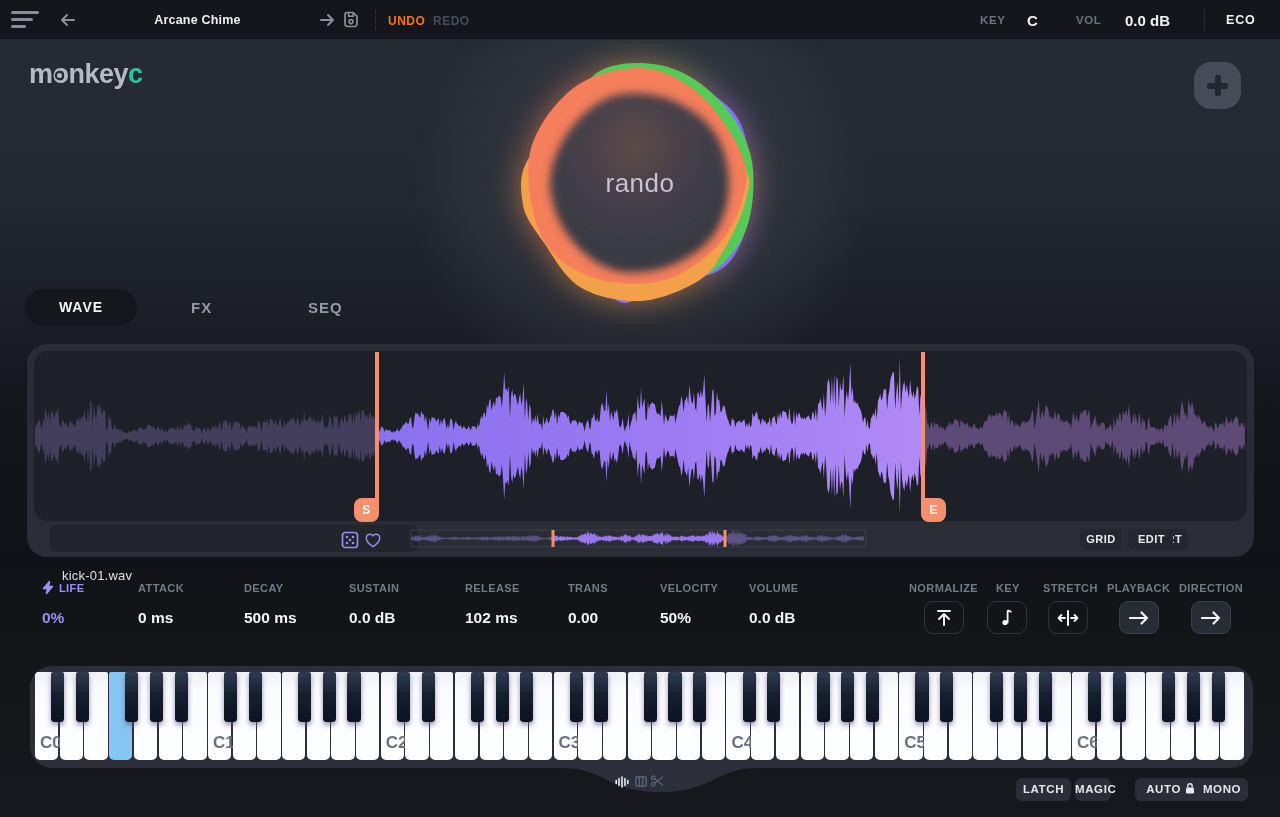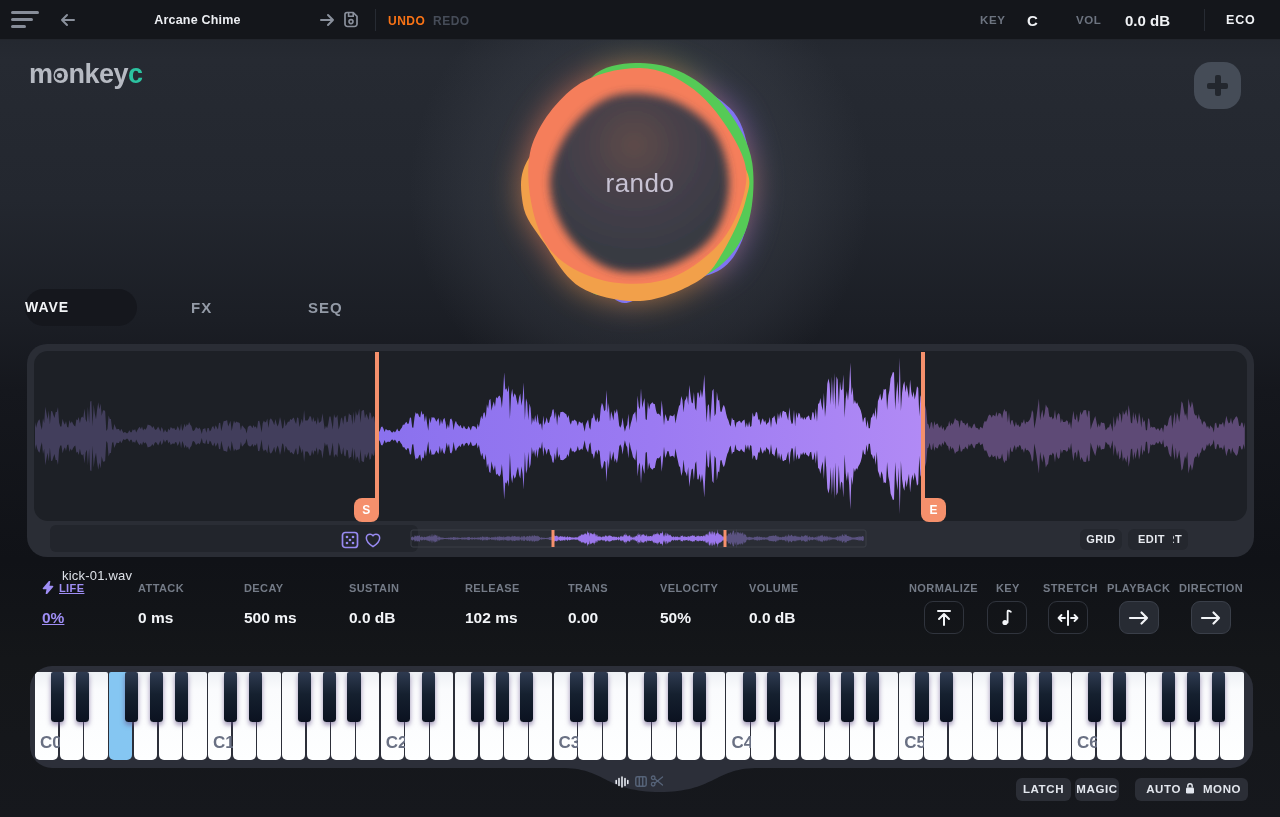--- a/index.html
+++ b/index.html
@@ -15,35 +15,35 @@
 .vdiv{position:absolute;width:1px;background:#272b33;}
 
 #logo{position:absolute;left:29px;top:59px;font-size:27px;font-weight:700;color:#b6bac2;letter-spacing:-0.5px;}
 #logo .c{color:#2cc2a0;}
 #logodot{position:absolute;width:5px;height:5px;border-radius:50%;background:#b6bac2;left:57.4px;top:73px;box-shadow:0 0 0 2.2px #262a31;}
 
 #plus{position:absolute;left:1194px;top:62px;width:47px;height:47px;border-radius:17px;background:#454c57;}
 #plus .h{position:absolute;left:13px;top:20.5px;width:21px;height:6px;border-radius:2px;background:#23272e;}
 #plus .v{position:absolute;left:20.5px;top:13px;width:6px;height:21px;border-radius:2px;background:#23272e;}
 
-#tabwave{position:absolute;left:25px;top:289px;width:112px;height:37px;border-radius:19px;background:#15171d;color:#f2f4f7;font-size:14px;font-weight:700;letter-spacing:1px;text-align:left;line-height:37px;}
+#tabwave{position:absolute;left:25px;top:289px;width:112px;height:37px;border-radius:19px;background:#15171d;color:#f2f4f7;font-size:14px;font-weight:700;letter-spacing:1px;text-align:center;line-height:37px;}
 .tab{position:absolute;top:299px;color:#939aa6;font-size:15px;font-weight:700;letter-spacing:1px;}
 
 #wpanel{position:absolute;left:27px;top:344px;width:1227px;height:213px;border-radius:20px;background:#2a2d35;}
 #wavebg{position:absolute;left:7px;top:7px;width:1213px;height:170px;border-radius:14px;background:#1d2026;}
 #wfooter-inset{position:absolute;left:23px;top:181px;width:368px;height:27px;border-radius:6px;background:#22252c;}
 #fname{position:absolute;left:35px;top:188px;font-size:13px;color:#dde1e8;letter-spacing:.2px;margin-top:36px;}
 .fbtn{position:absolute;top:185px;height:21px;border-radius:6px;background:#24272e;color:#e8ebf0;font-size:11px;font-weight:700;letter-spacing:.5px;text-align:center;line-height:21px;}
 
 .mline{position:absolute;top:8px;width:3.6px;height:146px;background:#f5906c;}
 .mlab{position:absolute;top:154px;width:25px;height:24px;background:#f5906c;color:#fff;font-size:12px;font-weight:700;text-align:center;line-height:24px;}
 
 .plab{position:absolute;top:582px;font-size:11px;font-weight:700;color:#747b87;letter-spacing:.4px;}
 .pval{position:absolute;top:609px;font-size:15.5px;font-weight:700;color:#f2f4f7;}
-.purple{color:#9f8ef5!important;text-decoration:underline;}
+.purple{color:#9f8ef5!important;}
 .pbtn{position:absolute;top:601px;width:40px;height:33px;border-radius:9px;border:1.5px solid #30343d;}
 .pbtn.fill{background:#272b33;border-color:#3a3f49;}
 
 
 #keys{position:absolute;left:30px;top:666px;width:1223px;height:102px;border-radius:22px;overflow:hidden;background:#2c2f39;}
 .wk{position:absolute;top:6px;height:87.5px;background:linear-gradient(180deg,#eef1f5 0%,#fafbfd 20%,#feffff 100%);border-radius:2px 2px 5px 5px;}
 .wkb{background:#85c6f2;}
 .bk{position:absolute;top:6px;width:13.2px;height:50px;background:linear-gradient(180deg,#2e3a50 0%,#15202f 45%,#0b1220 100%);border-radius:2px 2px 3.5px 3.5px;box-shadow:0 3px 5px rgba(97,76,133,.6);}
 .klab{position:absolute;left:5px;bottom:7px;font-size:17px;font-weight:700;color:#697083;}
 
@@ -332,20 +332,20 @@
     </svg>
 <svg class="abs" style="left:650px;top:774px" width="14" height="14" viewBox="0 0 14 14">
       <g stroke="#566378" stroke-width="1.3" fill="none" stroke-linecap="round">
         <circle cx="3.2" cy="3.8" r="1.8"></circle>
         <circle cx="3.2" cy="10.2" r="1.8"></circle>
         <path d="M4.7 4.8L12.5 11M4.7 9.2L12.5 3"></path>
       </g>
     </svg>
 
 <div class="bbtn" style="left:1016px;width:55px">LATCH</div>
-<div class="bbtn" style="left:1075px;width:44px">MAGIC</div>
+<div class="bbtn" style="left:1075px;width:36px">MAGIC</div>
 <div class="bbtn" style="left:1135px;width:71px">AUTO <svg width="10" height="11" viewBox="0 0 10 11" style="vertical-align:-1px">
         <rect x="1" y="4.5" width="8" height="6" rx="1.2" fill="#e3e7ee"></rect>
         <path d="M2.8 4.5V3a2.2 2.2 0 014.4 0v1.5" stroke="#e3e7ee" stroke-width="1.4" fill="none"></path>
       </svg></div>
 <div class="bbtn" style="left:1196px;width:52px">MONO</div>
 
 </div>
 
 </body></html>

